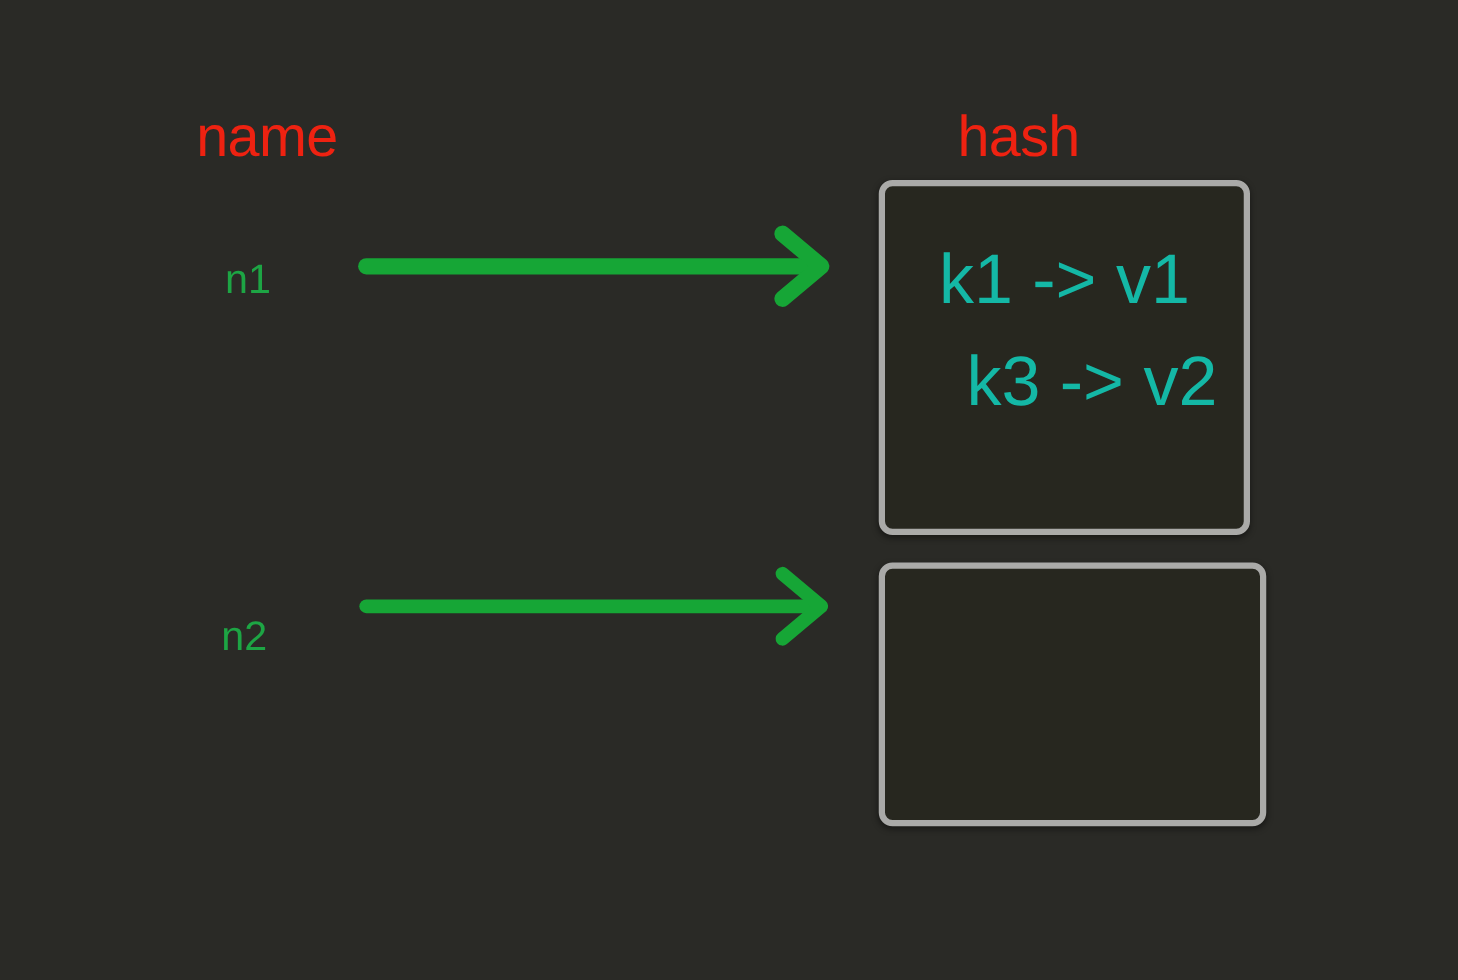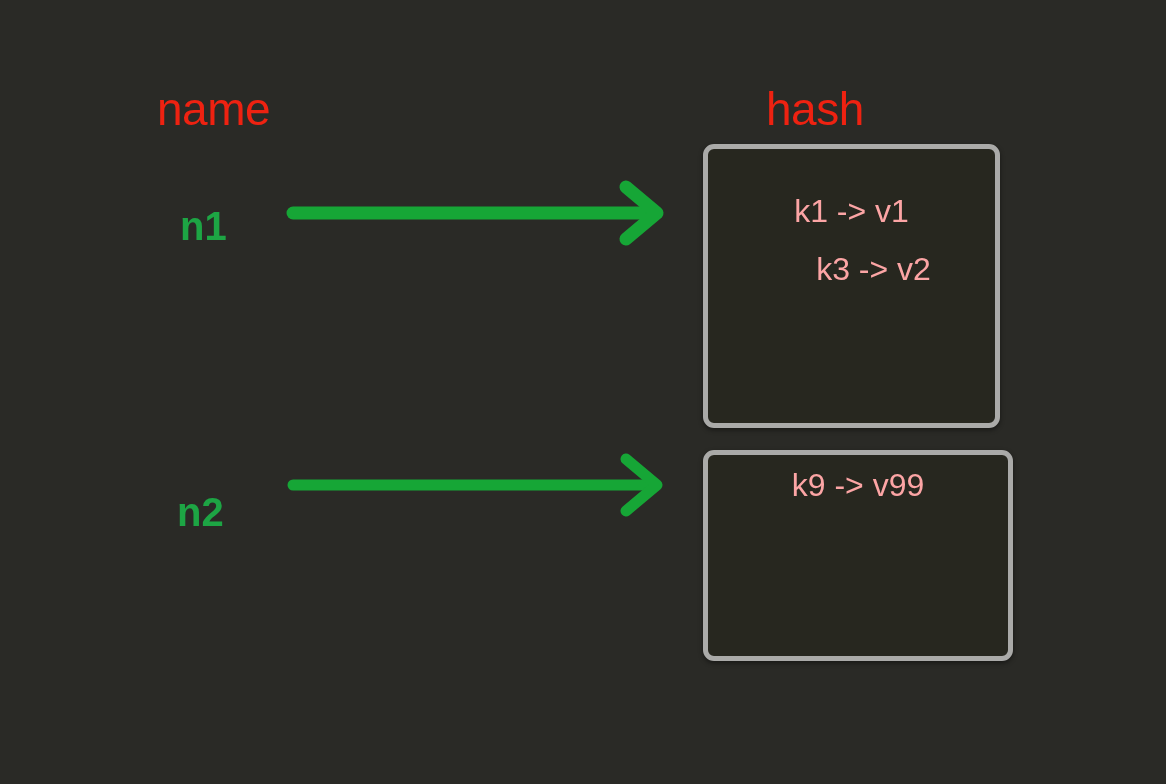--- a/index.html
+++ b/index.html
@@ -32,22 +32,22 @@
     white-space: nowrap;
     line-height: 1;
   }
   #heading-name { left: 157px; top: 86px; }
   #heading-hash { left: 766px; top: 86px; }
 
   
   .node-label {
     position: absolute;
     color: #1da544;
-    font-size: 40px;
-    font-weight: 700;
+    font-size: 33px;
+    font-weight: 400;
     letter-spacing: 0px;
     white-space: nowrap;
     line-height: 1;
   }
   #node-n1 { left: 180px; top: 206px; }
   #node-n2 { left: 177px; top: 492px; }
 
   
   .arrow-svg {
     position: absolute;
@@ -80,22 +80,22 @@
 
   .entry-list {
     position: absolute;
     left: 0;
     right: 0;
   }
   #hash-box-1 .entry-list { top: 46px; }
   #hash-box-2 .entry-list { top: 14px; }
 
   .entry {
-    color: #fca5a5;
-    font-size: 32px;
+    color: #14b8a6;
+    font-size: 56px;
     font-weight: 400;
     line-height: 1;
     white-space: pre;
     text-align: center;
     letter-spacing: 0px;
   }
   #hash-box-1 .entry { margin-bottom: 26px; }
   #hash-box-1 .entry.gap-before { margin-top: 14px; margin-left: 44px; }
   #hash-box-2 .entry { margin-bottom: 26px; }
   #hash-box-2 .entry.gap-before { margin-top: 58px; }
@@ -129,17 +129,16 @@
 
   <div class="hash-box" id="hash-box-1">
     <div class="entry-list">
       <div class="entry">k1 -&gt; v1</div>
       <div class="entry gap-before">k3 -&gt; v2</div>
     </div>
   </div>
 
   <div class="hash-box" id="hash-box-2">
     <div class="entry-list">
-      <div class="entry">k9 -&gt; v99</div>
     </div>
   </div>
 
 </div>
 
 </body></html>

